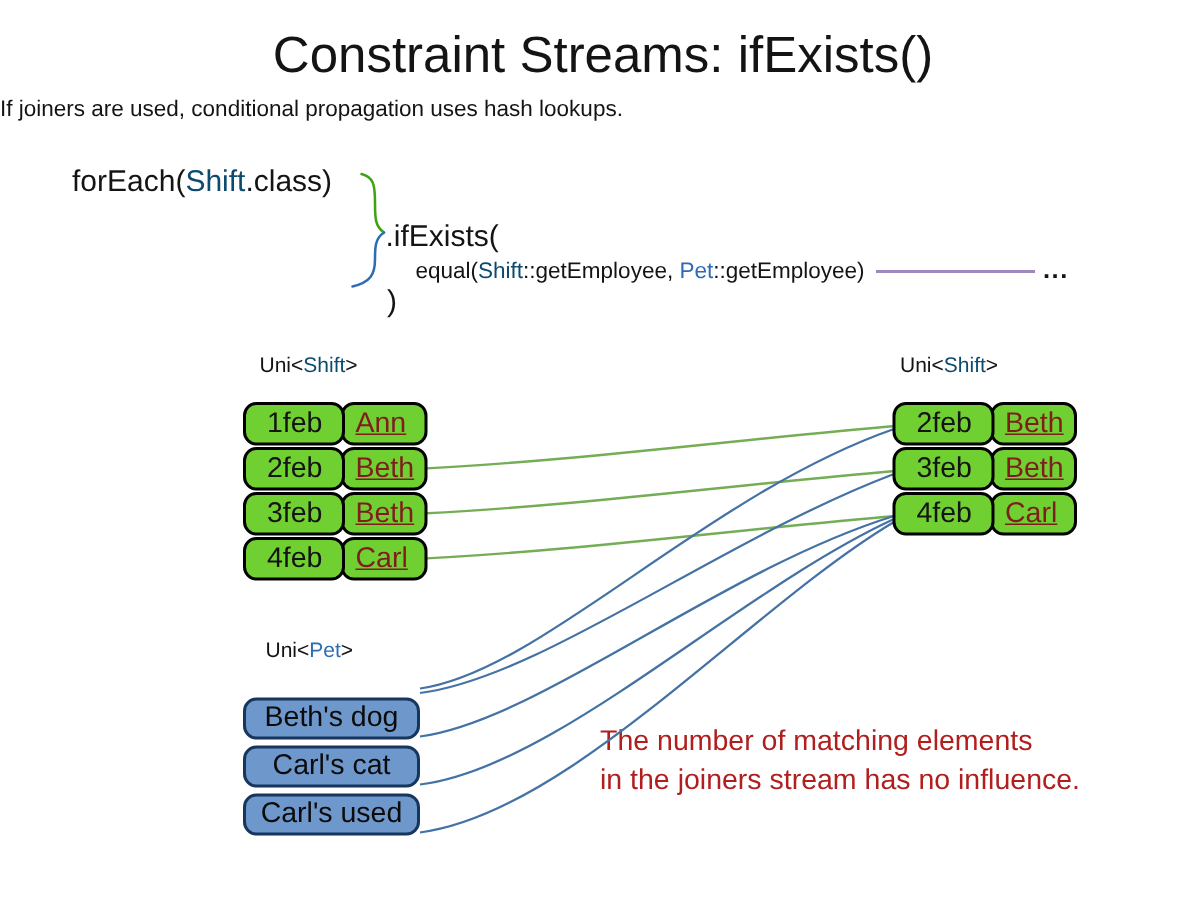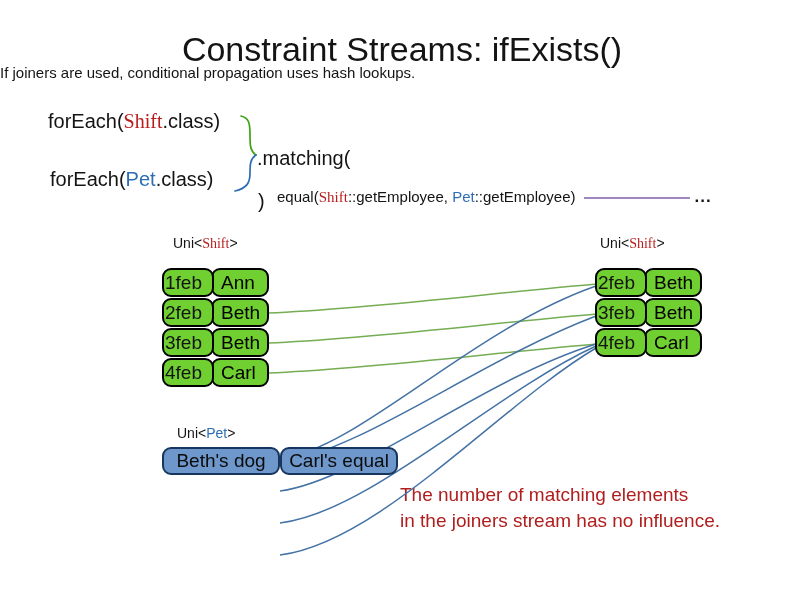--- a/index.html
+++ b/index.html
@@ -2,45 +2,45 @@
 <html><head>
 <meta charset="utf-8">
 <style>
   html,body { margin:0; padding:0; background:#fff; }
   .slide {
     position:relative; width:800px; height:600px; background:#ffffff;
     font-family:"Liberation Sans", sans-serif; color:#111; overflow:hidden;
   }
   .abs { position:absolute; }
 
-  .title { left:4px; right:0; top:14px; text-align:center; font-size:34px; font-weight:400; color:#141414; margin:16px; }
+  .title { left:4px; right:0; top:14px; text-align:center; font-size:34px; font-weight:400; color:#141414; margin:4px; }
   .subtitle { left:0; right:0; top:64px; text-align:left; font-size:15px; color:#141414; }
 
   .code { font-size:20px; color:#141414; white-space:nowrap; }
-  .code-small { font-size:15px;margin-top:17px; }
-  .green-txt { color:#b91c1c;font-family:Liberation Serif, serif; }
+  .code-small { font-size:15px; }
+  .green-txt { color:#0c4a6e; }
   .blue-txt  { color:#2E6DB4; }
 
   .equal-row { display:flex; align-items:center; }
   .rule { width:106px; height:0; border-top:2px solid #A287BE; margin:2px 5px 0 8px; }
   .dots { font-size:17px; font-weight:700; letter-spacing:1px; color:#141414; }
 
   .uni-label { font-size:14px; color:#141414; white-space:nowrap; }
 
   .shift-table { display:flex; flex-direction:column; z-index:2; }
   .shift-row { display:flex; margin-bottom:1px; height:29px; }
   .cell {
     box-sizing:border-box; border:2px solid #000; border-radius:9px;
     background:#70CF31; display:flex; align-items:center;
     font-size:19px; height:29px;
   }
-  .cell-date { width:52px; padding-left:1px; z-index:2; color:#141414; }
-  .cell-name { width:58px; margin-left:-3px; padding-left:8px; z-index:1; color:#000000; }
+  .cell-date { width:68px; padding-left:14px; z-index:2; color:#141414; }
+  .cell-name { width:58px; margin-left:-3px; padding-left:8px; z-index:1; color:#7f1d1d;text-decoration:underline; }
 
-  .pet-list { display:flex; flex-direction:row; z-index:2; }
+  .pet-list { display:flex; flex-direction:column; z-index:2;margin-top:18px; }
   .pet-box {
     box-sizing:border-box; width:118px; height:28px; margin-bottom:4px;
     border:2px solid #17365D; border-radius:9px; background:#6E97CB;
     display:flex; align-items:center; justify-content:center;
     font-size:19px; color:#0b0b0b;
   }
 
   .annotation { font-size:19px; line-height:26px; color:#B01E1E; white-space:nowrap; }
 
   .overlay { left:0; top:0; z-index:1; pointer-events:none; }
@@ -66,30 +66,27 @@
     </g>
   </svg>
 
   <h1 class="abs title">Constraint Streams: ifExists()</h1>
   <div class="abs subtitle">If joiners are used, conditional propagation uses hash lookups.</div>
 
   <div class="abs code" style="left:48px; top:110px;">
     <span>forEach(</span><span class="green-txt">Shift</span><span>.class)</span>
   </div>
 
-  <div class="abs code" style="left:50px; top:168px;">
-    <span>forEach(</span><span class="blue-txt">Pet</span><span>.class)</span>
-  </div>
 
   <svg class="abs brace" style="left:233px; top:114px;" width="26" height="80" viewBox="0 0 26 80">
     <path d="M 8 2 C 16 4 17 9 17 21 C 17 31 17 37 23 41" stroke="#3FA316" stroke-width="1.7" fill="none" stroke-linecap="round"></path>
     <path d="M 23 41 C 17 45 17 51 17 59 C 17 69 14 74 2 77" stroke="#2E6DB4" stroke-width="1.7" fill="none" stroke-linecap="round"></path>
   </svg>
 
-  <div class="abs code" style="left:257px; top:147px;">.matching(</div>
+  <div class="abs code" style="left:257px; top:147px;">.ifExists(</div>
 
   <div class="abs code code-small equal-row" style="left:277px; top:170px;">
     <span>
       <span>equal(</span><span class="green-txt">Shift</span><span>::getEmployee, </span><span class="blue-txt">Pet</span><span>::getEmployee)</span>
     </span>
     <span class="rule"></span>
     <span class="dots">...</span>
   </div>
 
   <div class="abs code" style="left:258px; top:190px;">)</div>
@@ -135,21 +132,22 @@
       <div class="cell cell-name">Carl</div>
     </div>
   </div>
 
   <div class="abs uni-label" style="left:177px; top:425px;">
     <span>Uni&lt;</span><span class="blue-txt">Pet</span><span>&gt;</span>
   </div>
 
   <div class="abs pet-list" style="left:162px; top:447px;">
     <div class="pet-box">Beth's dog</div>
-    <div class="pet-box">Carl's equal</div>
+    <div class="pet-box">Carl's cat</div>
+    <div class="pet-box">Carl's used</div>
   </div>
 
   <div class="abs annotation" style="left:400px; top:482px;">
     <div>The number of matching elements</div>
     <div>in the joiners stream has no influence.</div>
   </div>
 
 </div>
 
 </body></html>

